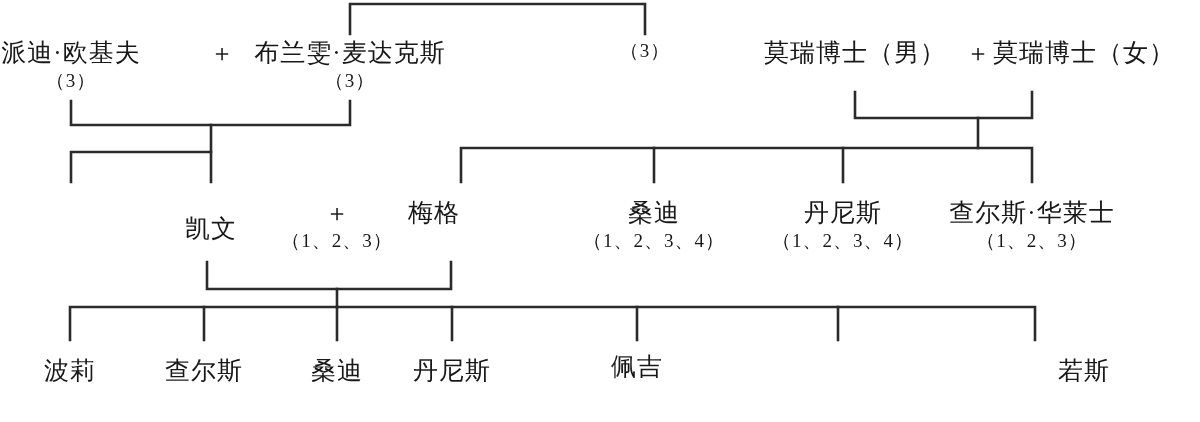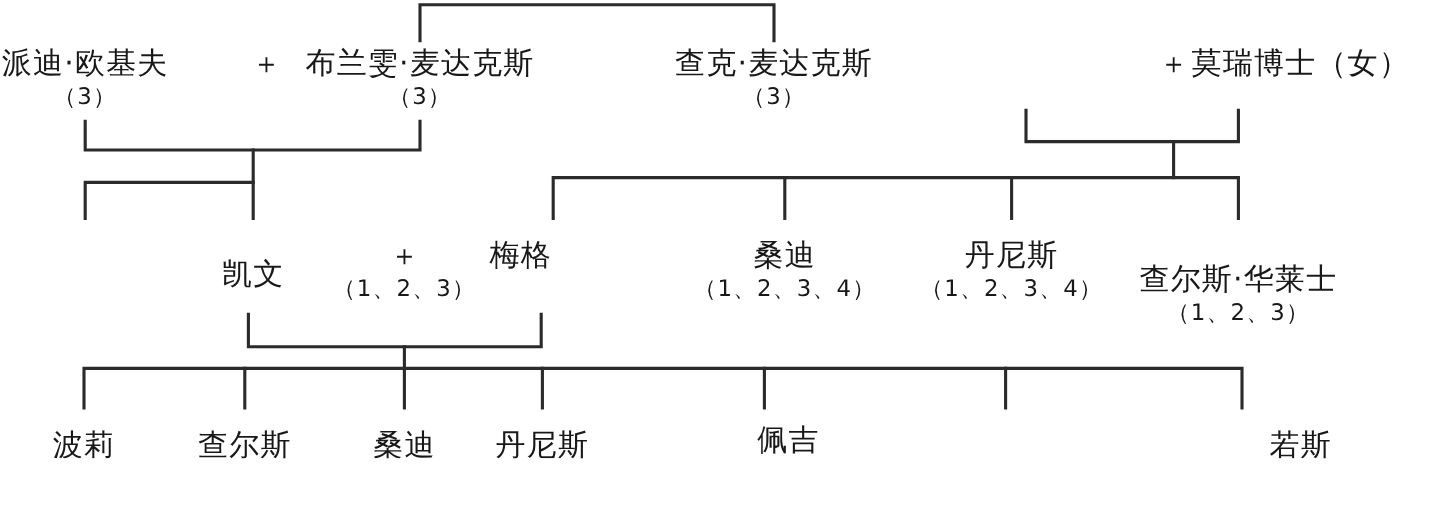--- a/index.html
+++ b/index.html
@@ -10,20 +10,21 @@
   }
   body {
     font-family: "DejaVu Sans", "Liberation Sans", sans-serif;
   }
   #chart {
     position: relative;
     width: 1200px;
     height: 382px;
     background: #ffffff;
     overflow: hidden;
+    font-family: Liberation Serif, serif;
   }
   #lines {
     position: absolute;
     left: 0;
     top: 0;
     width: 1200px;
     height: 422px;
     pointer-events: none;
   }
   .node {
@@ -93,24 +94,26 @@
   </div>
 
   <div class="plus" style="left:222px; top:38px;">＋</div>
 
   <div class="node" style="left:350px; top:38px;text-align:center;">
     <span class="nm">布兰雯·麦达克斯</span>
     <span class="pw">（3）</span>
   </div>
 
   <div class="node" style="left:645px; top:38px;">
-    <span class="nm">查克·麦达克斯</span>
     <span class="pw">（3）</span>
   </div>
 
+  <div class="node" style="left:855px; top:38px;">
+    <span class="nm">莫瑞博士（男）</span>
+  </div>
 
   <div class="plus" style="left:978px; top:38px;">＋</div>
 
   <div class="node" style="left:1084px; top:38px;text-align:center;">
     <span class="nm">莫瑞博士（女）</span>
   </div>
 
 
 
   <div class="node" style="left:211px; top:214px;">
@@ -130,21 +133,21 @@
   <div class="node" style="left:654px; top:198px;">
     <span class="nm">桑迪</span>
     <span class="pw">（1、2、3、4）</span>
   </div>
 
   <div class="node" style="left:843px; top:198px;">
     <span class="nm">丹尼斯</span>
     <span class="pw">（1、2、3、4）</span>
   </div>
 
-  <div class="node" style="left:1032px; top:198px;margin-top:20px;">
+  <div class="node" style="left:1032px; top:198px;">
     <span class="nm">查尔斯·华莱士</span>
     <span class="pw">（1、2、3）</span>
   </div>
 
   <div class="node" style="left:70px; top:356px;">
     <span class="nm">波莉</span>
     <span class="pw">（5）</span>
   </div>
 
   <div class="node" style="left:204px; top:356px;">
@@ -152,21 +155,21 @@
   </div>
 
   <div class="node" style="left:337px; top:356px;">
     <span class="nm">桑迪</span>
   </div>
 
   <div class="node" style="left:452px; top:356px;">
     <span class="nm">丹尼斯</span>
   </div>
 
-  <div class="node" style="left:637px; top:352px;margin-left:20px;">
+  <div class="node" style="left:637px; top:352px;">
     <span class="nm">佩吉</span>
   </div>
 
 
   <div class="node" style="left:1084px; top:356px;">
     <span class="nm">若斯</span>
   </div>
 
 </div>
 

